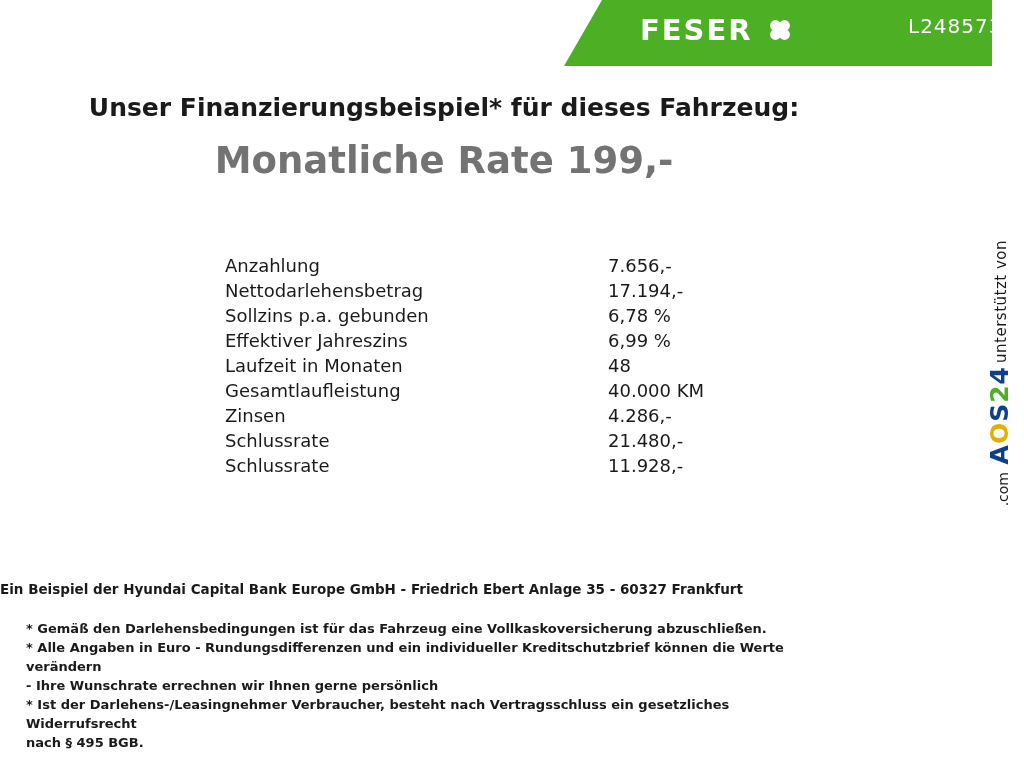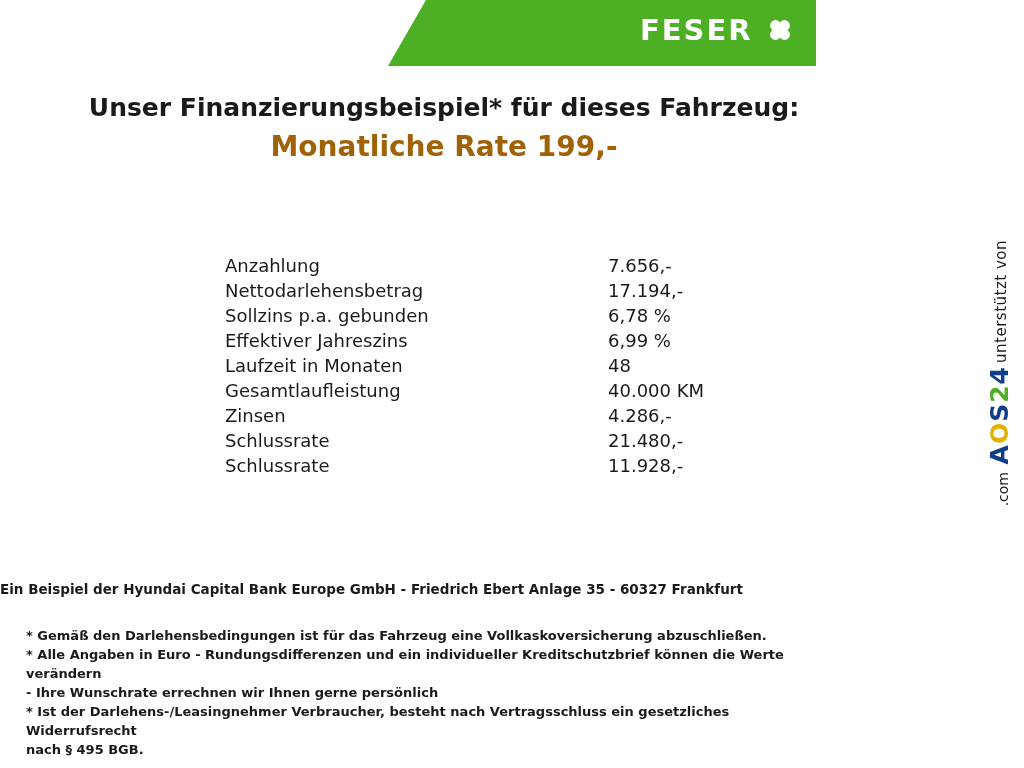--- a/index.html
+++ b/index.html
@@ -14,21 +14,21 @@
     color: #1a1a1a;
     overflow: hidden;
     position: relative;
   }
 
   
   .header {
     position: absolute;
     top: 0;
     left: 0;
-    width: 816px;
+    width: 992px;
     height: 66px;
   }
   .header-band {
     position: absolute;
     top: 0;
     right: 0;
     height: 66px;
     width: 428px;
     background: #4caf24;
     clip-path: polygon(38px 0, 100% 0, 100% 100%, 0 100%);
@@ -69,25 +69,25 @@
     width: 888px;
     text-align: center;
   }
   .title-line1 {
     font-size: 25px;
     font-weight: bold;
     color: #1a1a1a;
     line-height: 32px;
   }
   .title-line2 {
-    font-size: 28px;
-    font-weight: bold;
-    color: #a16207;
+    font-size: 37px;
+    font-weight: bold;
+    color: #737373;
     line-height: 42px;
-    margin-top: 2px;
+    margin-top: 16px;
   }
 
   
   .finance-table {
     position: absolute;
     top: 255px;
     left: 225px;
     width: 560px;
   }
   .finance-row {
@@ -112,21 +112,21 @@
     top: 580px;
     width: 810px;
   }
   .footer-bank {
     font-size: 13.5px;
     font-weight: bold;
     color: #1a1a1a;
     line-height: 19px;
   }
   .footer-notes {
-    margin-top: 27px;
+    margin-top: 20px;
     font-size: 13px;
     font-weight: bold;
     color: #1a1a1a;
     line-height: 19px;
   }
   .footer-notes div {
     padding: 0 26px;
   }
 
   

